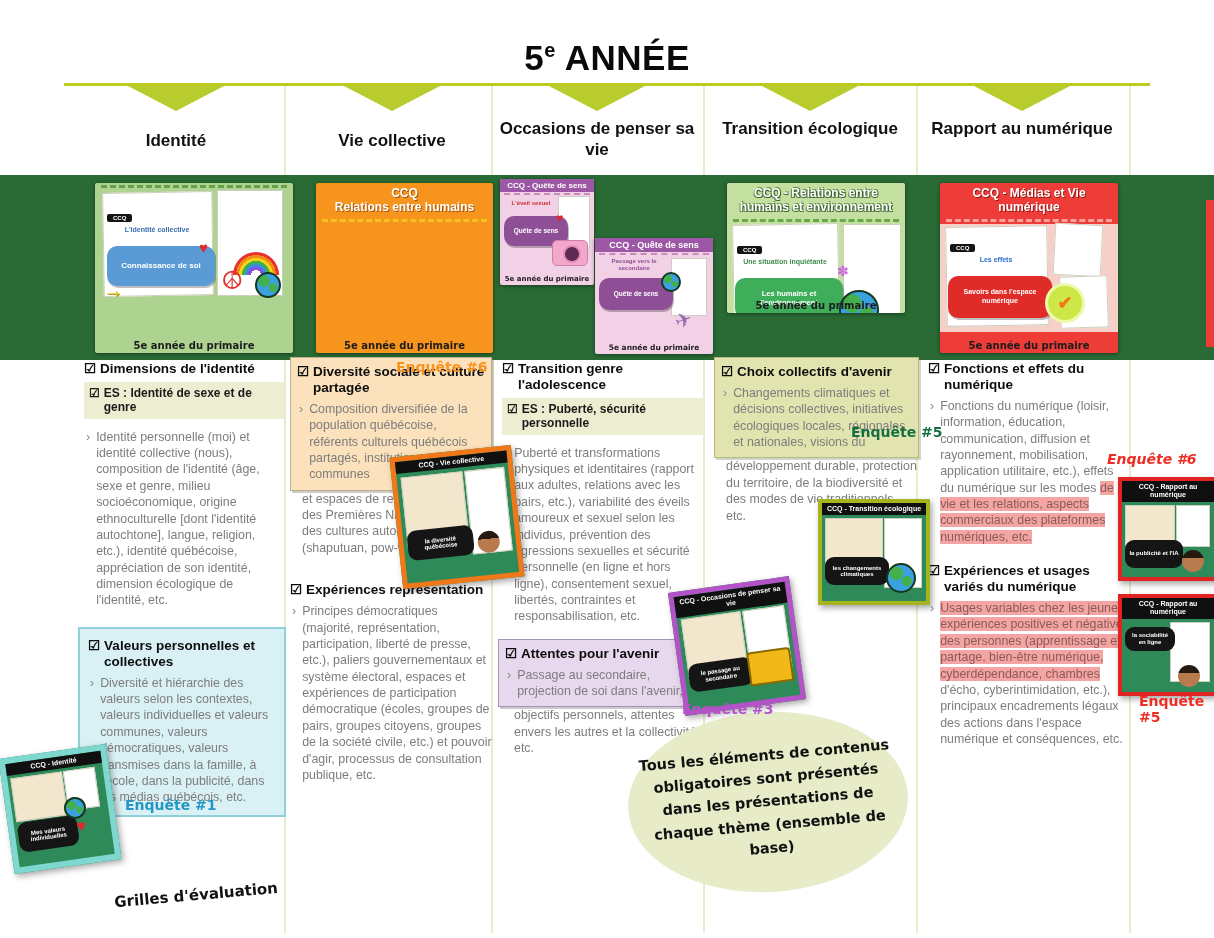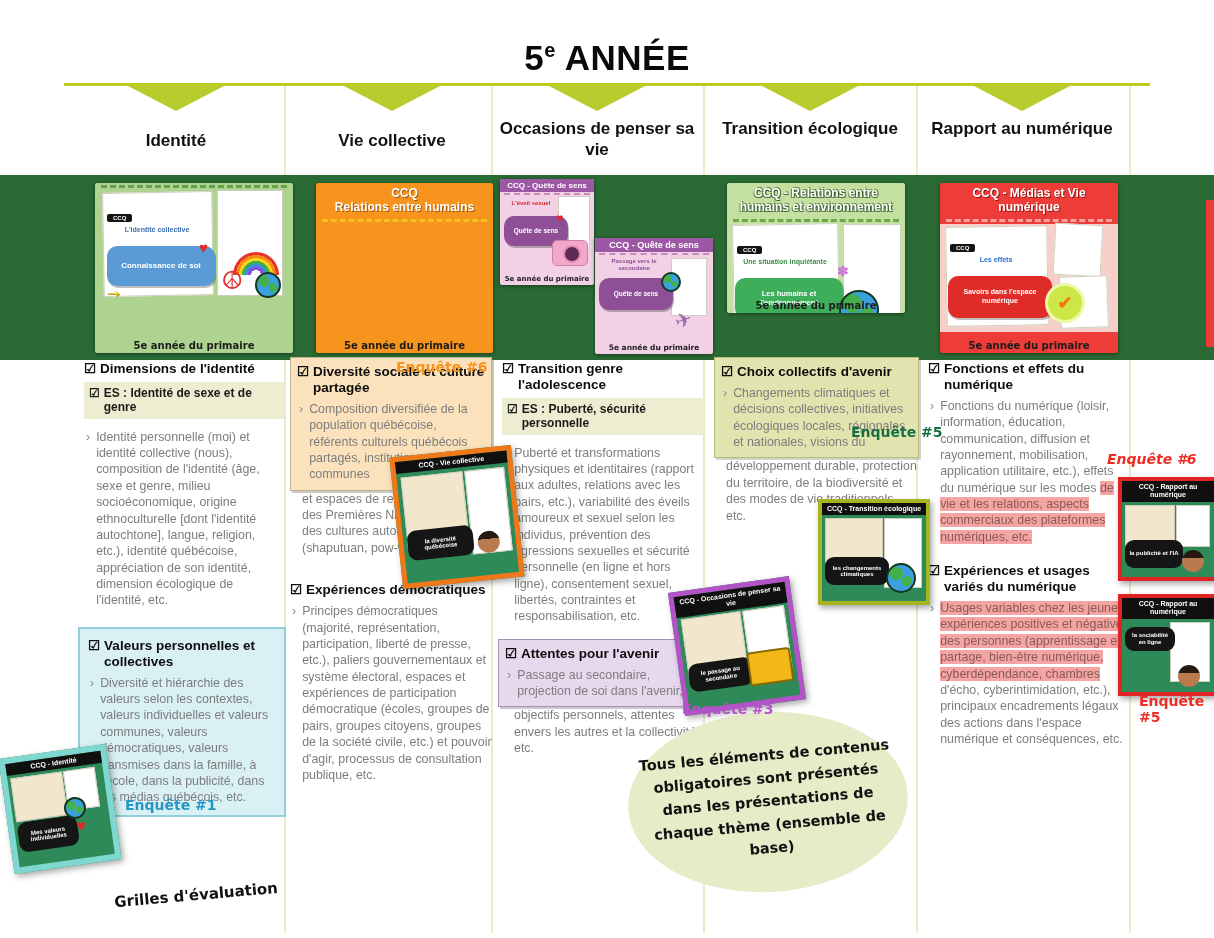--- a/index.html
+++ b/index.html
@@ -240,21 +240,21 @@
       <span>Diversité sociale et culture partagée</span>
       </div>
     <div class="bullet">
       <span class="bm">›</span>
       <span>Composition diversifiée de la population québécoise, référents culturels québécois partagés, institutions communes</span>
       </div>
   </div>
   <div class="cont-text">et espaces de rencontre, place des Premières Nations, éléments des cultures autochtones (shaputuan, pow-wow, etc.), etc.</div>
   <div class="sec-title mt26">
     <span class="check">☑</span>
-    <span>Expériences démocratiques</span>
+    <span>Expériences représentation</span>
     </div>
   <div class="bullet">
     <span class="bm">›</span>
     <span>Principes démocratiques (majorité, représentation, participation, liberté de presse, etc.), paliers gouvernementaux et système électoral, espaces et expériences de participation démocratique (écoles, groupes de pairs, groupes citoyens, groupes de la société civile, etc.) et pouvoir d'agir, processus de consultation publique, etc.</span>
     </div>
 </div>
 
 <div class="col" style="left:502px;top:361px;width:202px">
   <div class="sec-title">
     <span class="check">☑</span>

